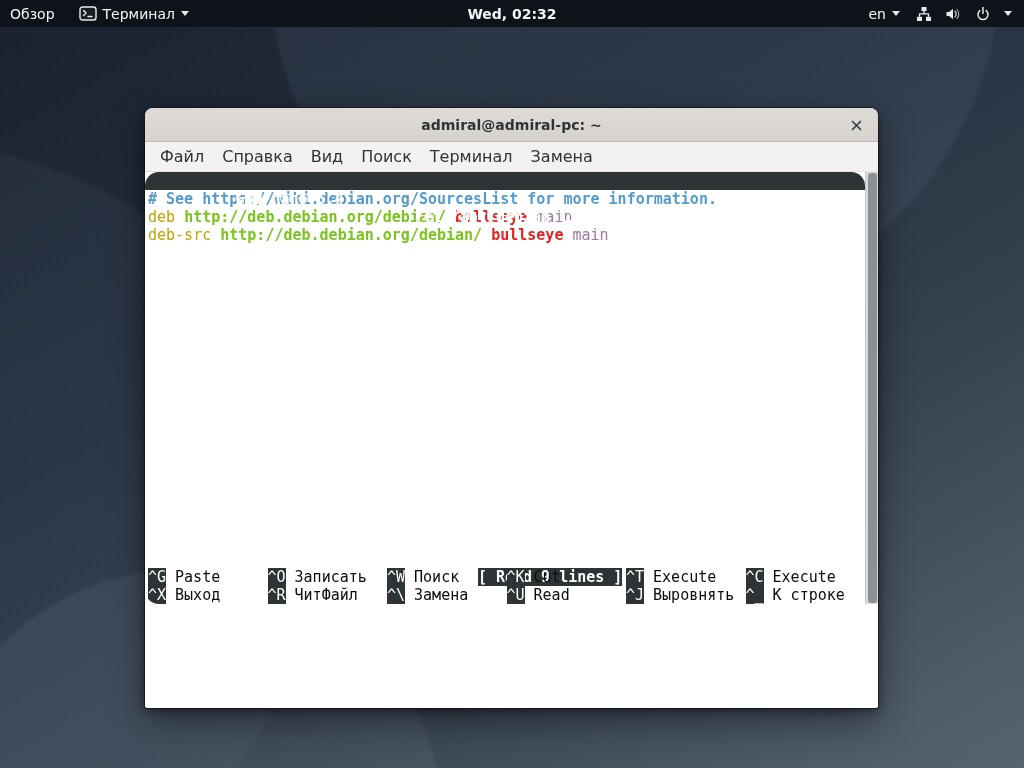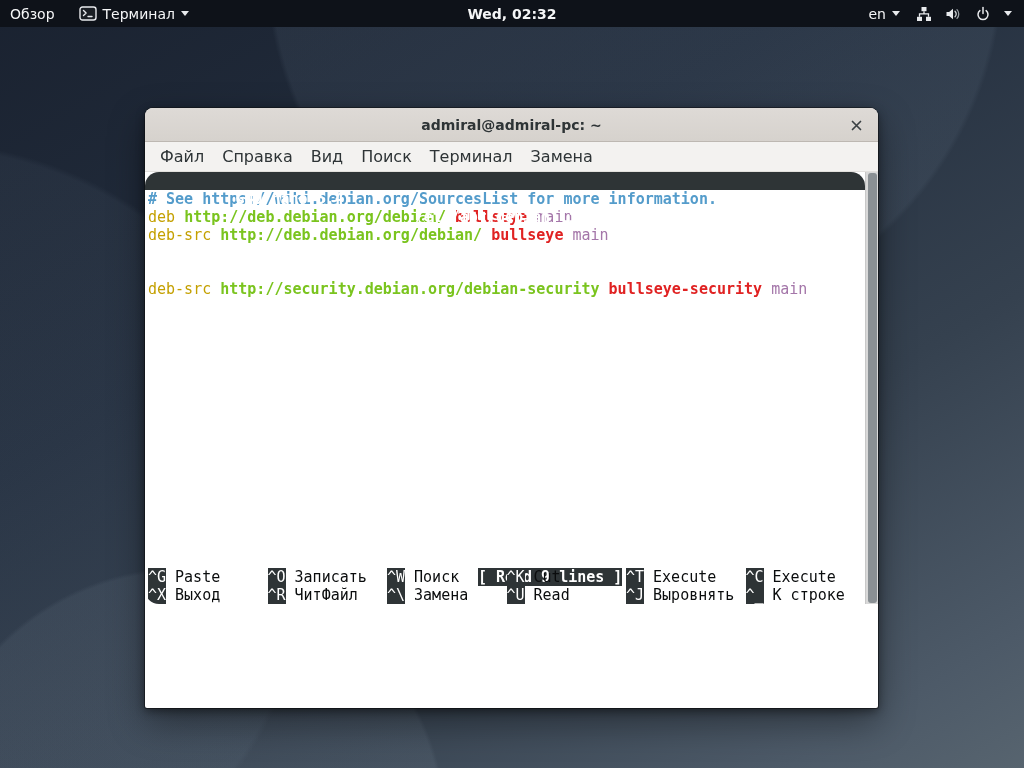--- a/index.html
+++ b/index.html
@@ -162,21 +162,20 @@
       <div class="nano-header">
         <span>  GNU nano 5.4</span>
         <span class="fname">/etc/apt/debian.list</span>
       </div>
       <div id="editor">
           <div class="trow"><span style="color: rgb(84, 156, 203); font-weight: bold;"># See https://wiki.debian.org/SourcesList for more information.</span></div>
           <div class="trow"><span style="color: rgb(196, 160, 0);">deb </span><span style="color: rgb(122, 196, 30); font-weight: bold;">http://deb.debian.org/debian/ </span><span style="color: rgb(224, 34, 34); font-weight: bold;">bullseye</span><span style="color: rgb(164, 118, 169);"> main</span></div>
           <div class="trow"><span style="color: rgb(196, 160, 0);">deb-src </span><span style="color: rgb(122, 196, 30); font-weight: bold;">http://deb.debian.org/debian/ </span><span style="color: rgb(224, 34, 34); font-weight: bold;">bullseye</span><span style="color: rgb(164, 118, 169);"> main</span></div>
           <div class="trow"></div>
           <div class="trow"></div>
-          <div class="trow"><span style="color: rgb(196, 160, 0);">deb-src </span><span style="color: rgb(122, 196, 30); font-weight: bold;">http://security.debian.org/debian-security </span><span style="color: rgb(224, 34, 34); font-weight: bold;">bullseye-security</span><span style="color: rgb(164, 118, 169);"> main</span></div>
         </div>
       <div class="nano-bottom">
         <div class="status-row">
           <span class="status-box">[ Read 9 lines ]</span>
         </div>
         <div id="shortcuts">
             <div class="srow">
               <span class="scell"><span class="skey">^G</span><span class="slabel">Paste</span></span>
               <span class="scell"><span class="skey">^O</span><span class="slabel">Записать</span></span>
               <span class="scell"><span class="skey">^W</span><span class="slabel">Поиск</span></span>

